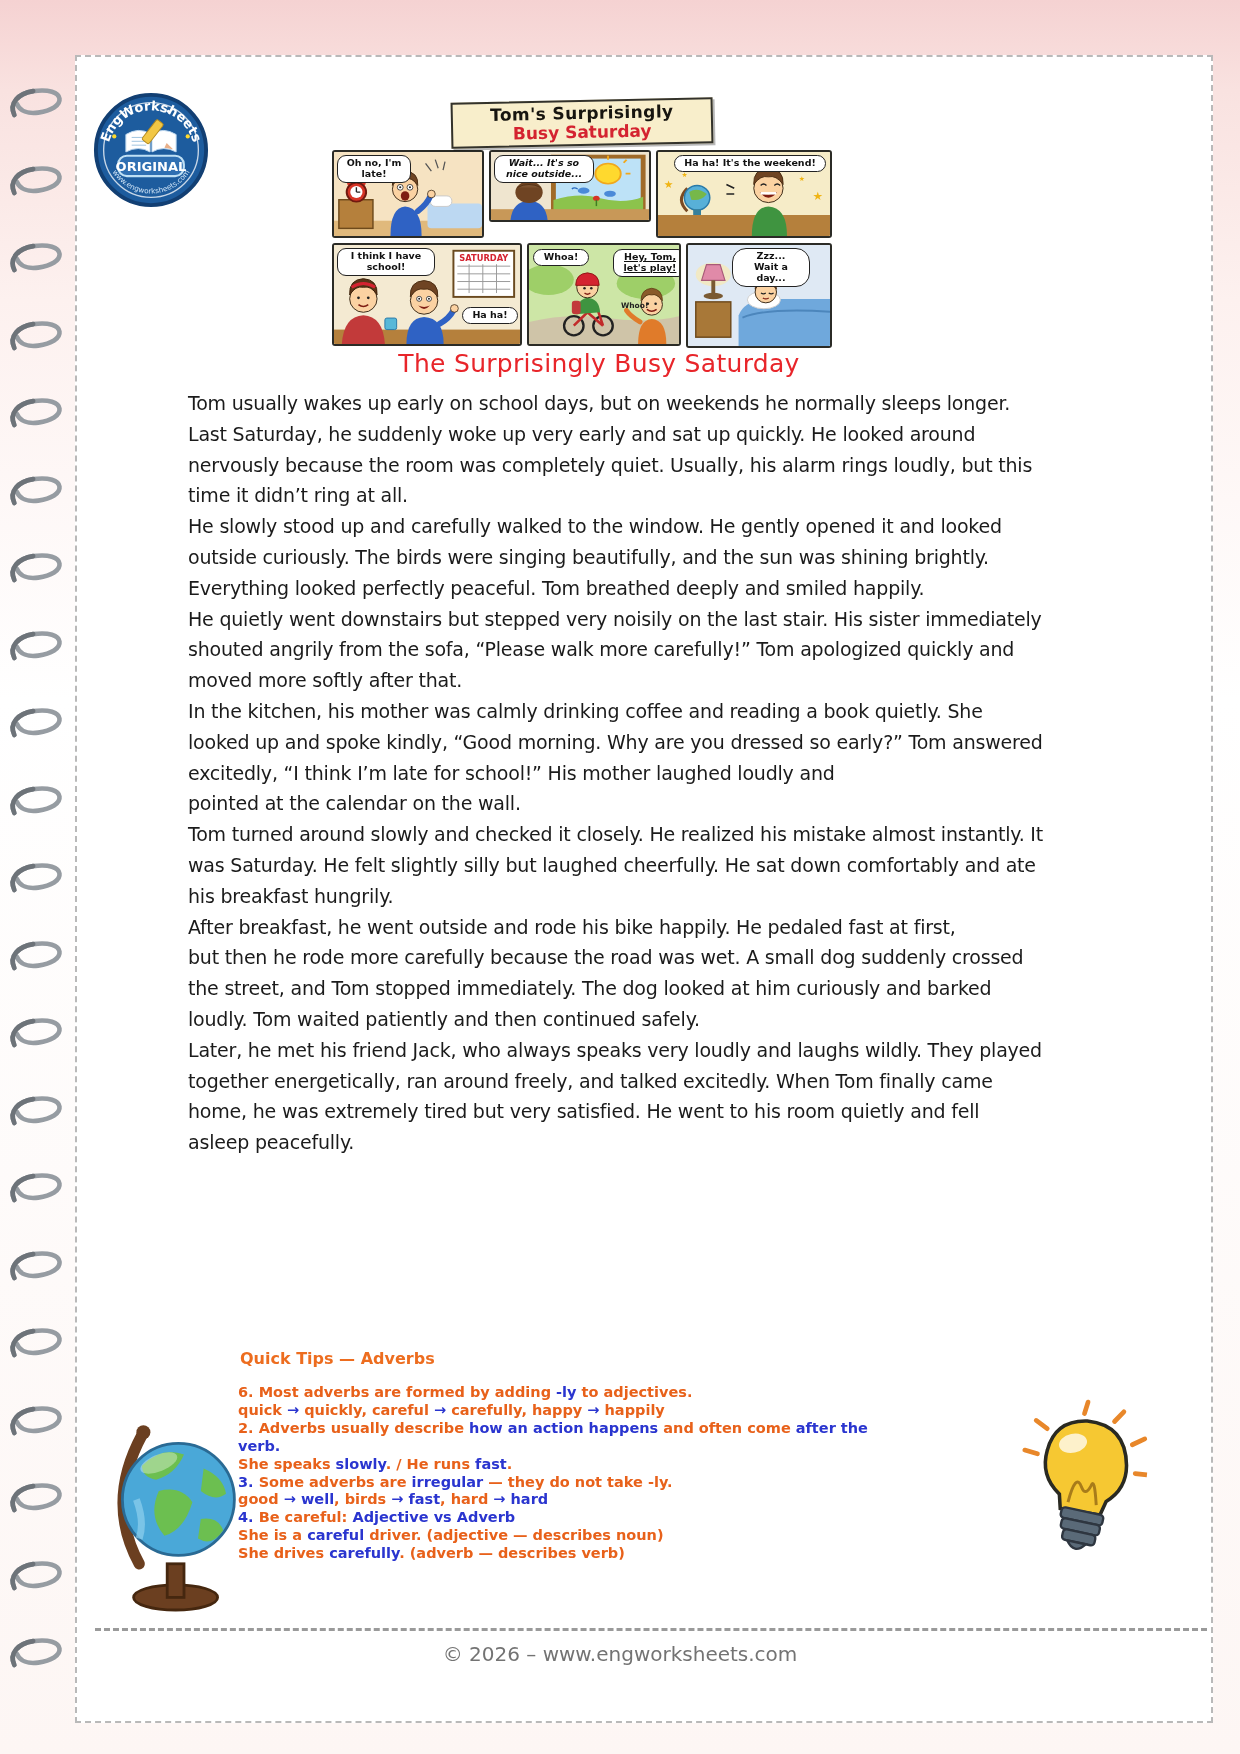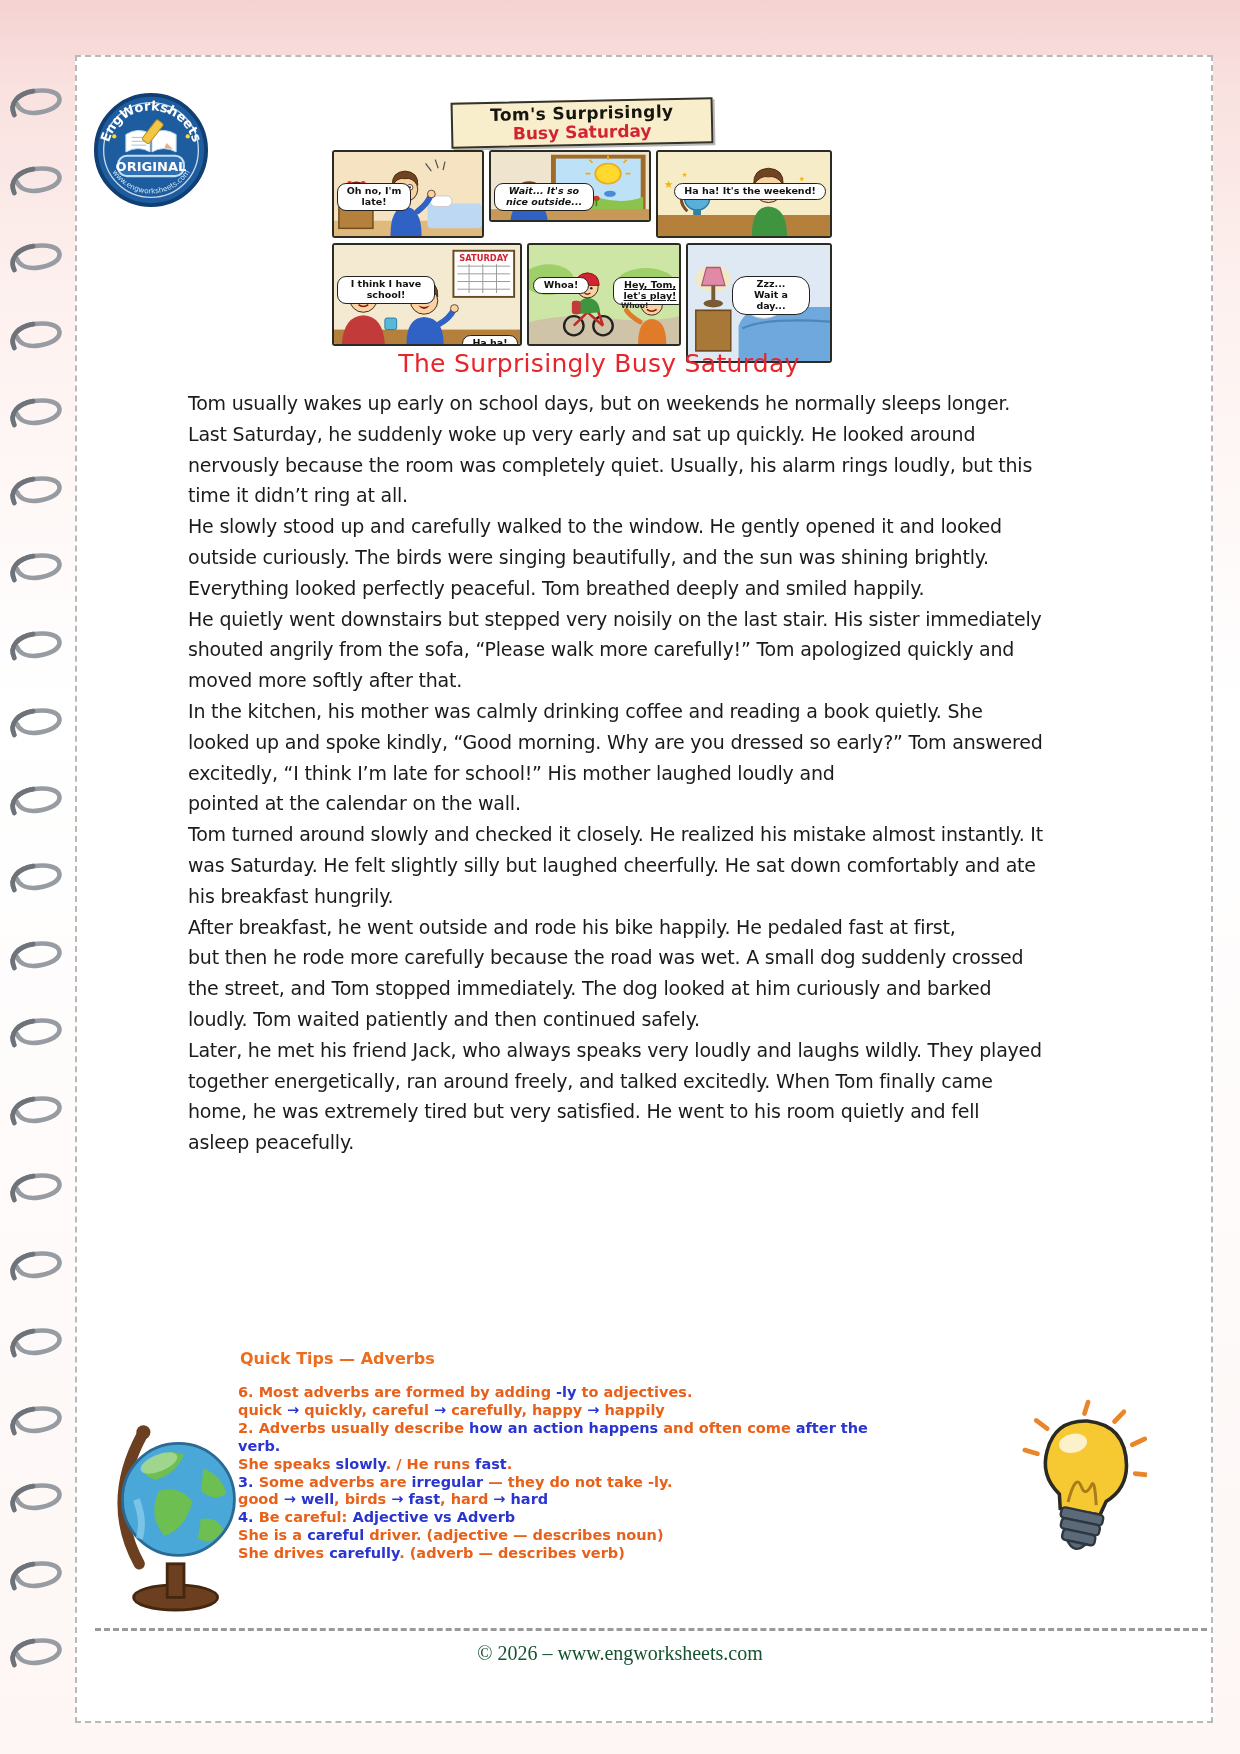--- a/index.html
+++ b/index.html
@@ -28,21 +28,21 @@
   .banner .l1{font-size:17px;font-weight:bold;color:#17150f;letter-spacing:.4px;line-height:1.1;}
   .banner .l2{font-size:17px;font-weight:bold;color:#d42330;line-height:1.1;}
   .comic-row{position:absolute;left:0;display:flex;gap:5px;}
   #row1{top:50px;height:88px;}
   #row2{top:143px;height:103px;}
   .panel{position:relative;border:2px solid #2b2b26;border-radius:3px;overflow:hidden;background:#f4ead2;box-sizing:border-box;}
   .scene{position:absolute;left:0;top:0;width:100%;height:100%;}
   .bubble{
     position:absolute;background:#fff;border:1.5px solid #222;border-radius:9px;
     padding:2px 5px;font-weight:bold;font-size:9.5px;line-height:1.15;text-align:center;
-    color:#111;z-index:3;margin-top:28px;
+    color:#111;z-index:3;
   }
   .shout{font-size:7.5px;font-weight:bold;color:#222;position:absolute;z-index:3;}
   
   #story-title{
     position:absolute;left:170px;top:349px;width:858px;text-align:center;
     font-size:25px;color:#e8252a;letter-spacing:.3px;
   }
   #story{
     position:absolute;left:188px;top:388px;width:858px;
     font-size:19px;line-height:30.8px;color:#1b1b1b;letter-spacing:-0.2px;
@@ -51,21 +51,21 @@
   
   #tips-heading{position:absolute;left:240px;top:1349px;font-size:16px;font-weight:bold;color:#ed6d1f;}
   #tips-lines{position:absolute;left:238px;top:1384px;width:660px;font-size:14.5px;line-height:17.9px;font-weight:bold;}
   .to{color:#e8611a;}
   .tb{color:#2a35cf;}
   
   #globe{position:absolute;left:100px;top:1418px;}
   #bulb{position:absolute;left:1015px;top:1398px;transform:rotate(6deg);}
   
   #footer-sep{position:absolute;left:95px;top:1628px;width:1112px;border-top:3px dashed #9a9a9a;}
-  #footer{position:absolute;left:170px;top:1642px;width:900px;text-align:center;font-size:20px;color:#14532d;font-family:Liberation Serif, serif;}
+  #footer{position:absolute;left:170px;top:1642px;width:900px;text-align:center;font-size:20px;color:#737373;}
 </style>
 </head>
 <body>
 
 <div id="spine">
     <div class="coil" style="top: 86px;"><svg width="58" height="32" viewBox="0 0 58 32">
         <path d="M7 26 C3 14 14 5 29 5 C45 5 54 10 54 16 C54 23 44 27 31 27 C21 27 13 23 11 15" fill="none" stroke="#969ca2" stroke-width="4.6" stroke-linecap="round"></path>
         <path d="M7 26 C3 14 14 5 29 5" fill="none" stroke="#6d7379" stroke-width="4.6" stroke-linecap="round"></path>
       </svg></div>
     <div class="coil" style="top: 163.5px;"><svg width="58" height="32" viewBox="0 0 58 32">
@@ -315,21 +315,21 @@
         <circle cx="122" cy="61" r="1.3" fill="#222"></circle>
           <circle cx="130" cy="61" r="1.3" fill="#222"></circle>
         <path d="M121 67 q5 4 10 0" stroke="#7e1d12" stroke-width="1.5" fill="none"></path>
         <path d="M114 80 Q104 74 100 68" stroke="#e07b2a" stroke-width="5" fill="none" stroke-linecap="round"></path>
       </svg>
       <div class="bubble" style="left:4px;top:4px;width:44px;">Whoa!</div>
       <div class="bubble" style="left:84px;top:4px;width:62px;text-decoration:underline;">Hey, Tom, let's play!</div>
       <div class="shout" style="left:92px;top:56px;">Whoo!</div>
     </div>
 
-    <div class="panel" style="width:146px;height:120px;">
+    <div class="panel" style="width:146px;height:105px;">
       <svg class="scene" viewBox="0 0 146 103" preserveAspectRatio="none">
         <rect width="146" height="103" fill="#dfe9f4"></rect>
         <rect x="8" y="58" width="36" height="36" fill="#a87838" stroke="#6e4a1c" stroke-width="1.5"></rect>
         <ellipse cx="26" cy="30" rx="18" ry="12" fill="#f8e8b0" opacity="0.7"></ellipse>
         <path d="M14 36 L38 36 L33 20 L19 20 Z" fill="#e08aa8" stroke="#a85a78" stroke-width="1.2"></path>
         <rect x="24" y="36" width="4" height="14" fill="#7a5a32"></rect>
         <ellipse cx="26" cy="52" rx="10" ry="3.4" fill="#7a5a32"></ellipse>
         <path d="M52 72 Q58 56 84 55 L146 55 L146 103 L52 103 Z" fill="#6fa8dc"></path>
         <path d="M56 74 Q80 64 146 68" stroke="#4c86bc" stroke-width="2" fill="none"></path>
         <ellipse cx="78" cy="56" rx="17" ry="9" fill="#ffffff" stroke="#cfcfcf"></ellipse>

